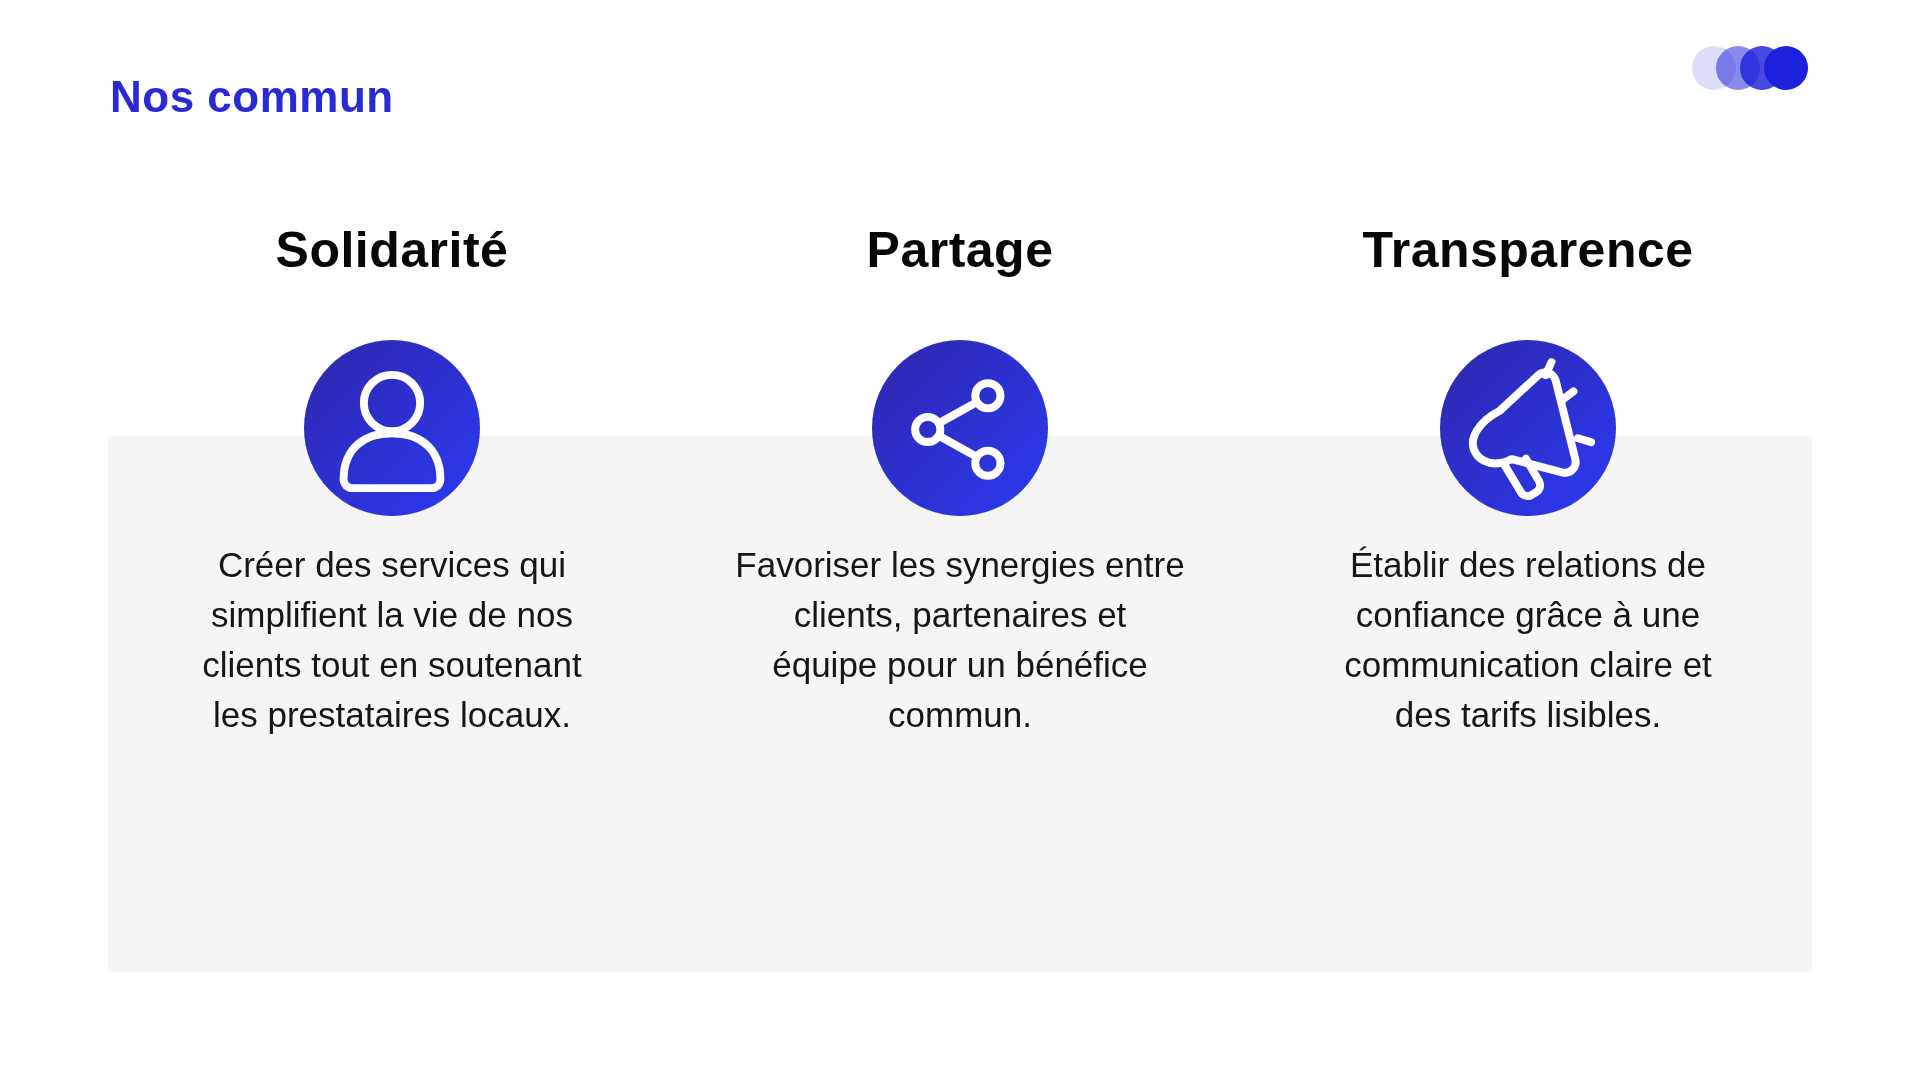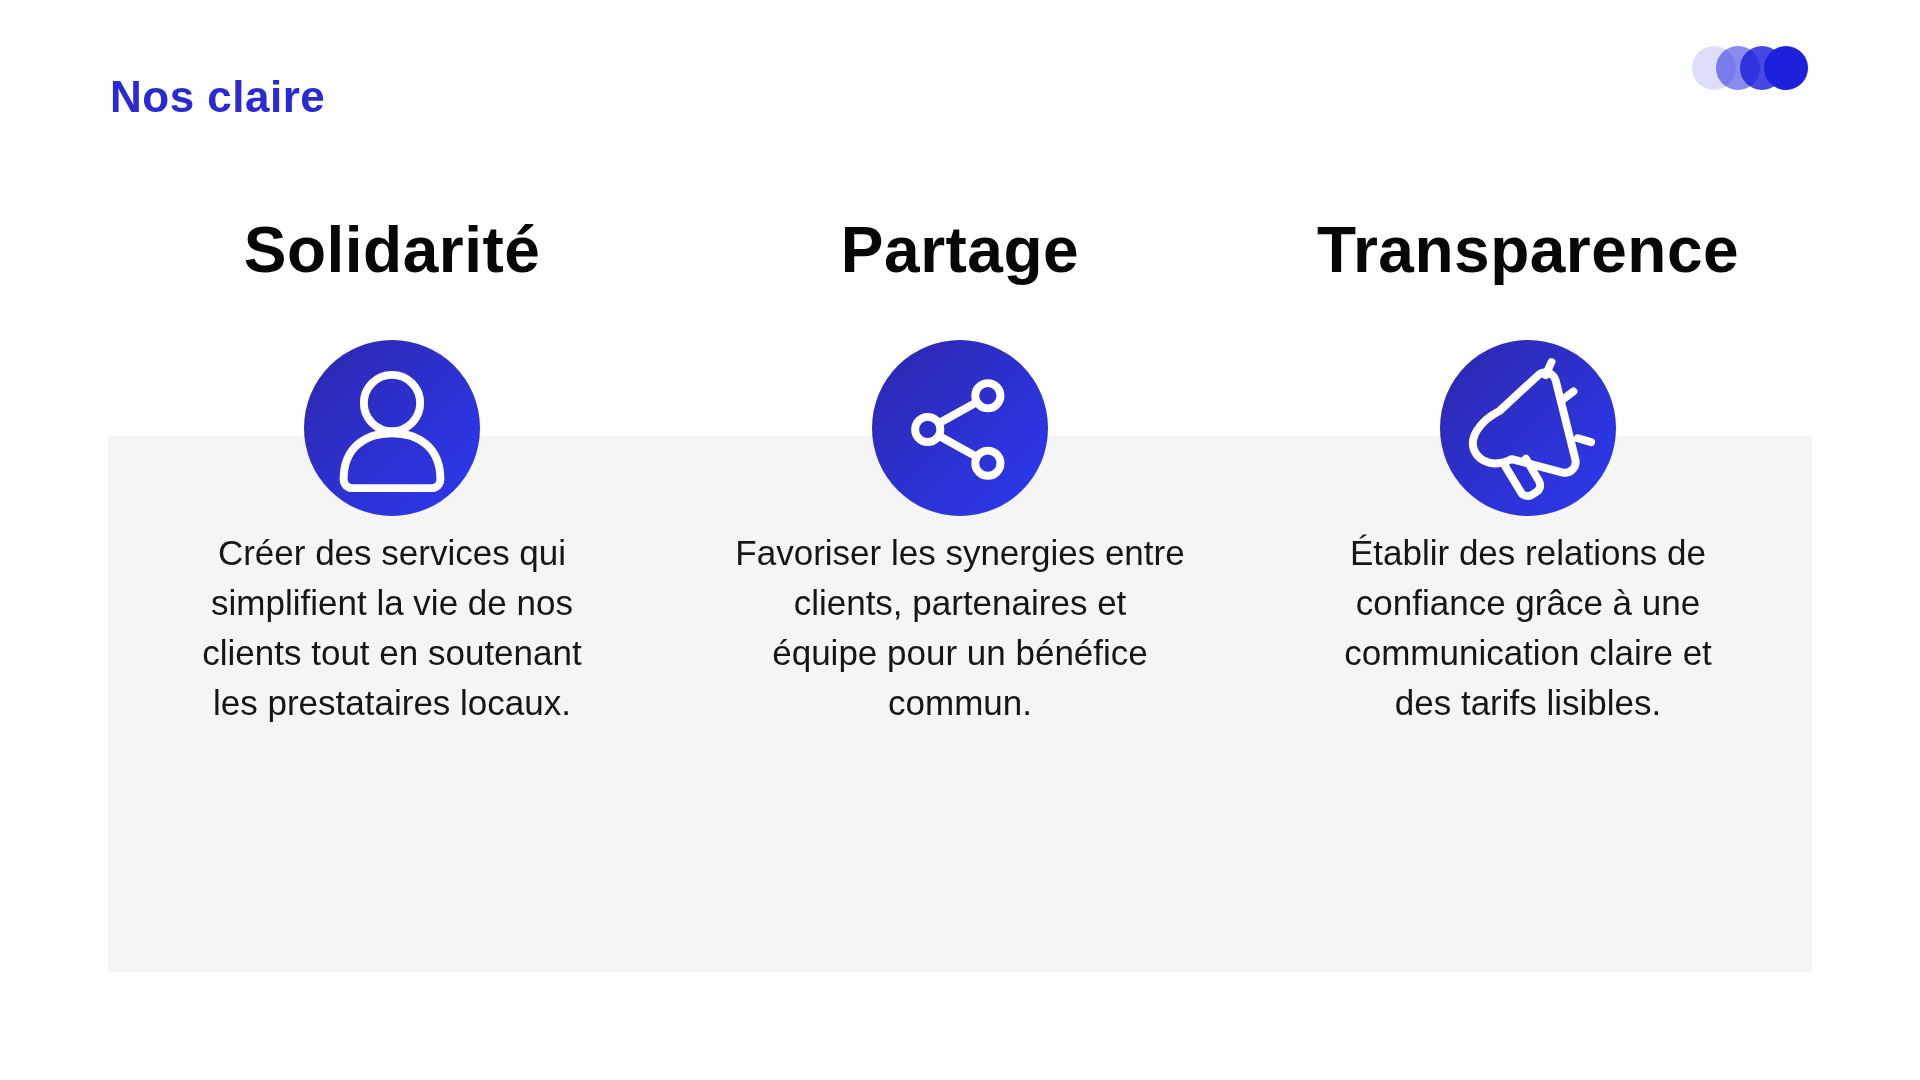--- a/index.html
+++ b/index.html
@@ -10,38 +10,38 @@
 
   .slide-title{position:absolute;left:110px;top:42px;font-size:44px;line-height:52px;
     font-weight:700;color:#2a2ad4;letter-spacing:0.5px;}
 
   .dots{position:absolute;left:1692px;top:46px;display:flex;}
   .dot{width:44px;height:44px;border-radius:50%;}
   .dot + .dot{margin-left:-20px;}
 
   .columns{position:absolute;left:108px;top:220px;width:1704px;display:flex;z-index:1;}
   .column{flex:1;display:flex;flex-direction:column;align-items:center;}
-  .value-heading{margin:0;font-size:64px;line-height:60px;font-weight:700;color:#070707;
+  .value-heading{margin:0;font-size:50px;line-height:60px;font-weight:700;color:#070707;
     letter-spacing:0.5px;}
   .icon-circle{margin-top:60px;width:176px;height:176px;border-radius:50%;
     background:linear-gradient(135deg,#2e27ae 0%,#2b3af0 100%);
     display:flex;align-items:center;justify-content:center;}
   .icon-circle svg{width:176px;height:176px;display:block;}
   .icon-stroke{fill:none;stroke:#ffffff;stroke-width:2.7;stroke-linecap:round;stroke-linejoin:round;}
-  .value-desc{margin:12px 0 0;font-size:35px;line-height:50px;color:#161616;
+  .value-desc{margin:24px 0 0;font-size:35px;line-height:50px;color:#161616;
     text-align:center;white-space:pre-line;max-width:540px;}
 </style>
 </head>
 <body>
 
 <div class="slide">
 
   <div class="band"></div>
 
-  <h1 class="slide-title">Nos claire</h1>
+  <h1 class="slide-title">Nos commun</h1>
 
   <div class="dots">
     <span class="dot" style="background: rgba(28, 33, 219, 0.15);"></span>
     <span class="dot" style="background: rgba(28, 33, 219, 0.52);"></span>
     <span class="dot" style="background: rgba(28, 33, 219, 0.82);"></span>
     <span class="dot" style="background: rgb(28, 33, 219);"></span>
   </div>
 
   <div class="columns">
 

